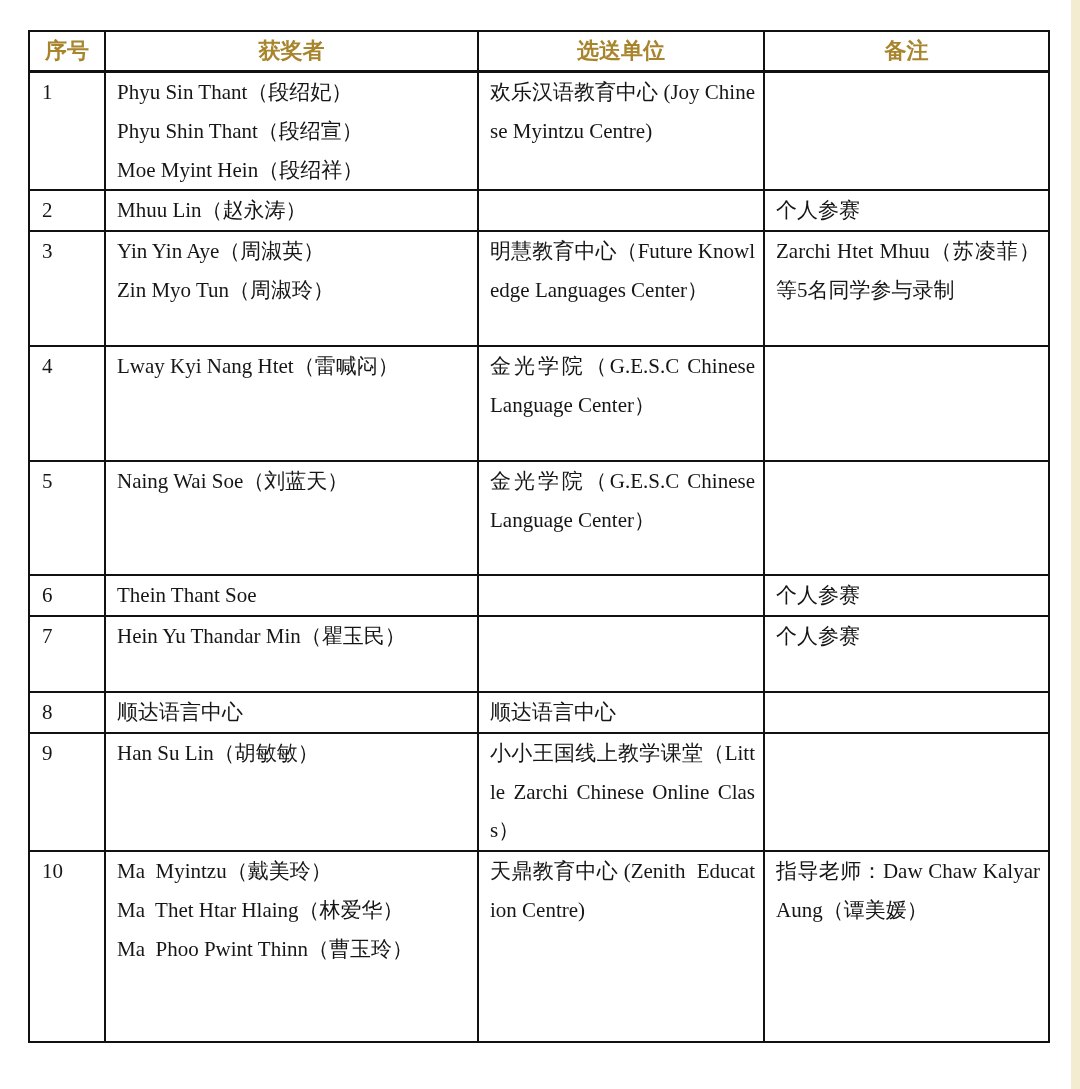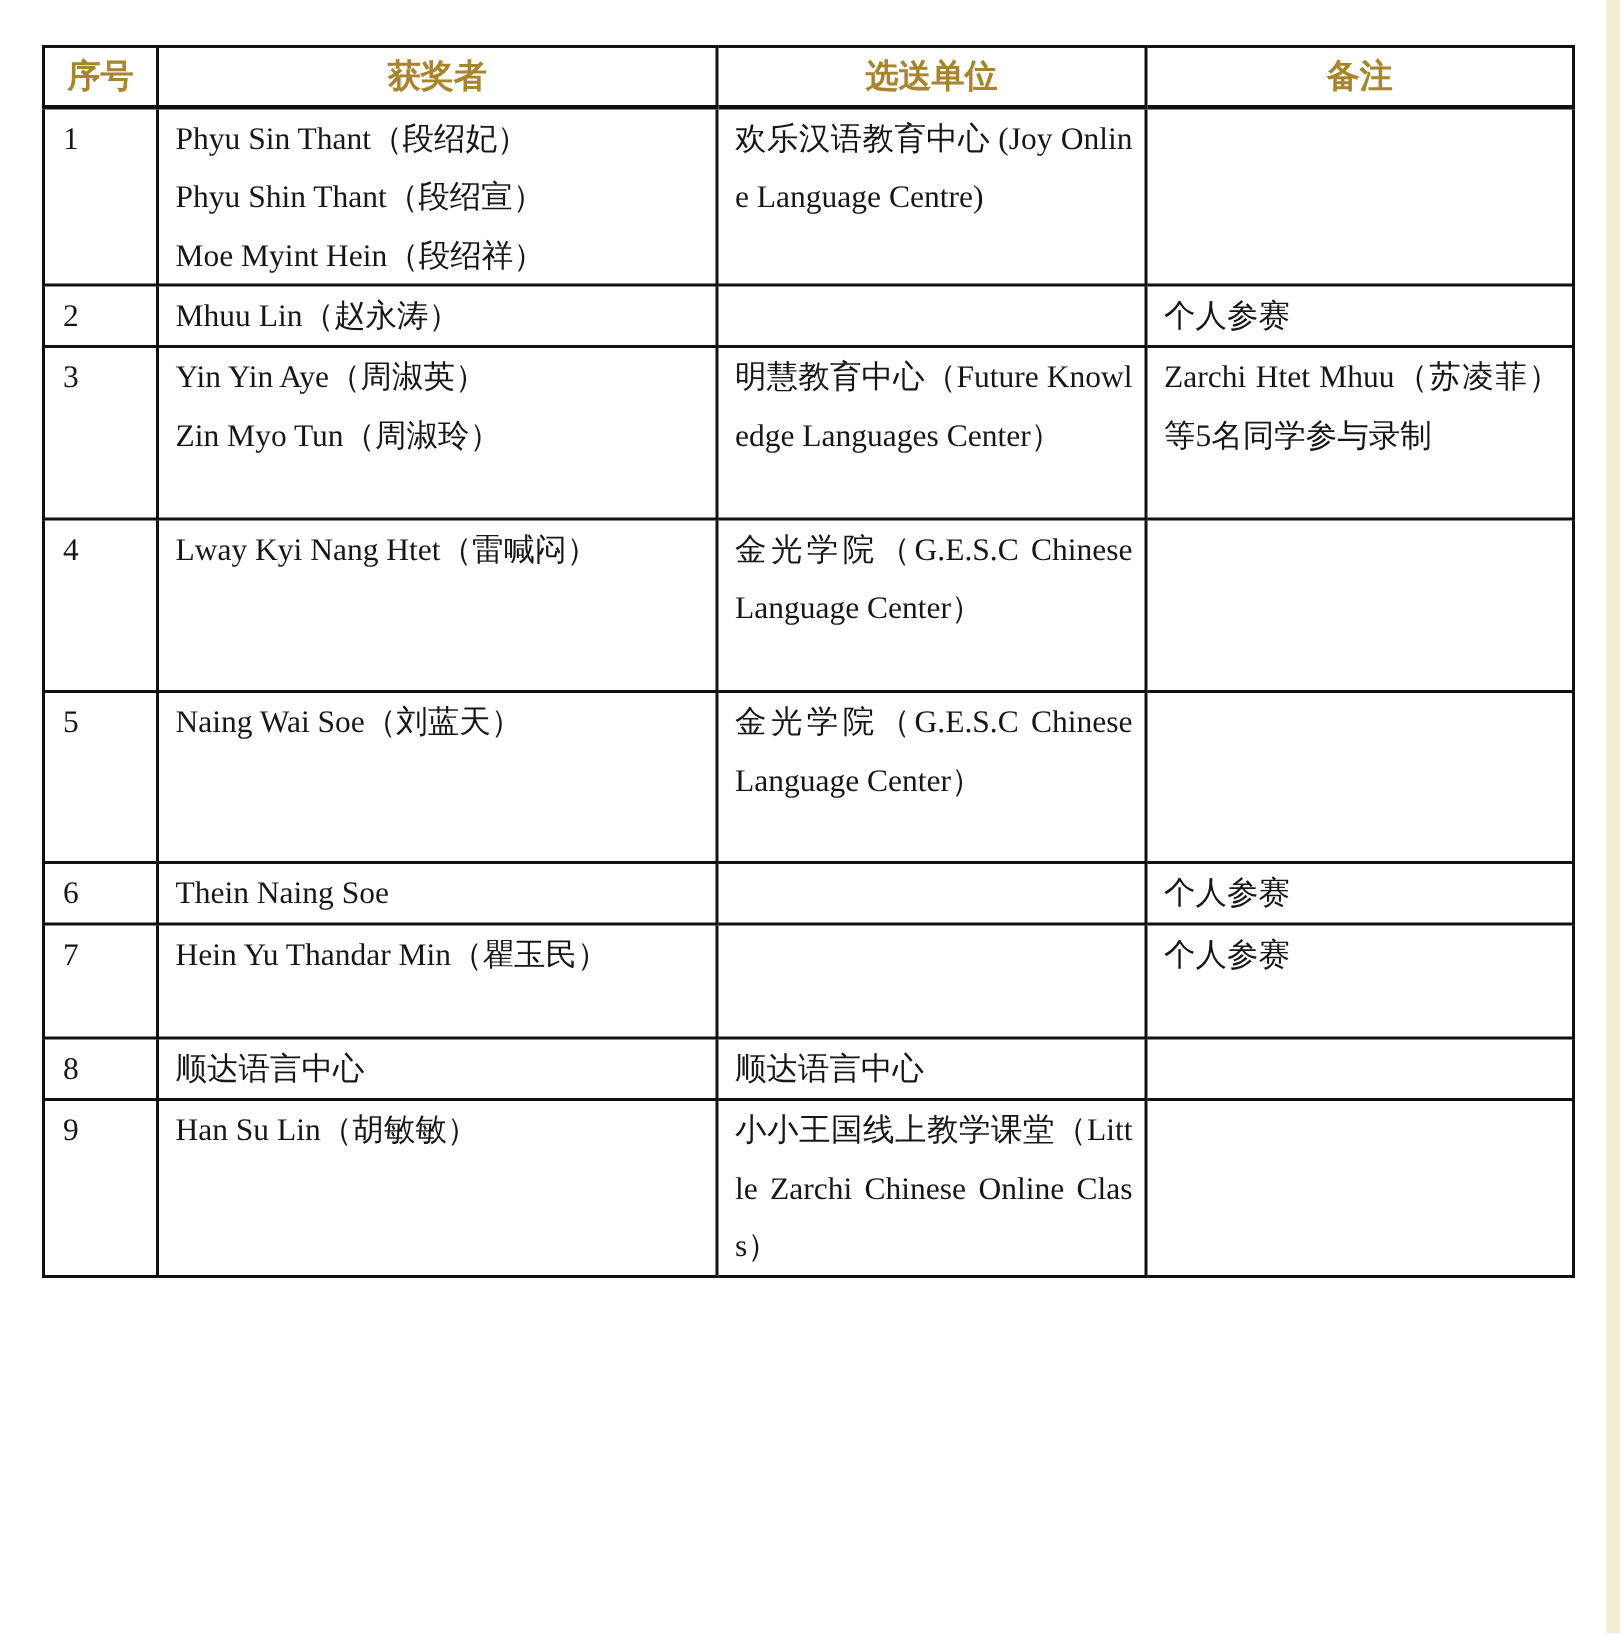--- a/index.html
+++ b/index.html
@@ -96,21 +96,21 @@
       <th>选送单位</th>
       <th>备注</th>
     </tr>
   </thead>
   <tbody id="table-body">
   <tr>
     <td class="col-no">1</td>
     <td class="col-winner">Phyu Sin Thant（段绍妃）
 Phyu Shin Thant（段绍宣）
 Moe Myint Hein（段绍祥）</td>
-    <td class="col-unit">欢乐汉语教育中心 (Joy Online Language Centre)</td>
+    <td class="col-unit">欢乐汉语教育中心 (Joy Chinese Myintzu Centre)</td>
     <td class="col-note"></td>
   </tr>
 
   <tr>
     <td class="col-no">2</td>
     <td class="col-winner">Mhuu Lin（赵永涛）</td>
     <td class="col-unit"></td>
     <td class="col-note">个人参赛</td>
   </tr>
 
@@ -131,21 +131,21 @@
 
   <tr>
     <td class="col-no">5</td>
     <td class="col-winner">Naing Wai Soe（刘蓝天）</td>
     <td class="col-unit">金光学院（G.E.S.C Chinese Language Center）</td>
     <td class="col-note"></td>
   </tr>
 
   <tr>
     <td class="col-no">6</td>
-    <td class="col-winner">Thein Naing Soe</td>
+    <td class="col-winner">Thein Thant Soe</td>
     <td class="col-unit"></td>
     <td class="col-note">个人参赛</td>
   </tr>
 
   <tr>
     <td class="col-no">7</td>
     <td class="col-winner">Hein Yu Thandar Min（瞿玉民）</td>
     <td class="col-unit"></td>
     <td class="col-note">个人参赛</td>
   </tr>
@@ -157,14 +157,22 @@
     <td class="col-note"></td>
   </tr>
 
   <tr>
     <td class="col-no">9</td>
     <td class="col-winner">Han Su Lin（胡敏敏）</td>
     <td class="col-unit">小小王国线上教学课堂（Little Zarchi Chinese Online Class）</td>
     <td class="col-note"></td>
   </tr>
 
+  <tr>
+    <td class="col-no">10</td>
+    <td class="col-winner">Ma  Myintzu（戴美玲）
+Ma  Thet Htar Hlaing（林爱华）
+Ma  Phoo Pwint Thinn（曹玉玲）</td>
+    <td class="col-unit">天鼎教育中心 (Zenith  Education Centre)</td>
+    <td class="col-note">指导老师：Daw Chaw Kalyar Aung（谭美媛）</td>
+  </tr>
 </tbody>
 </table>
 
 </body></html>

